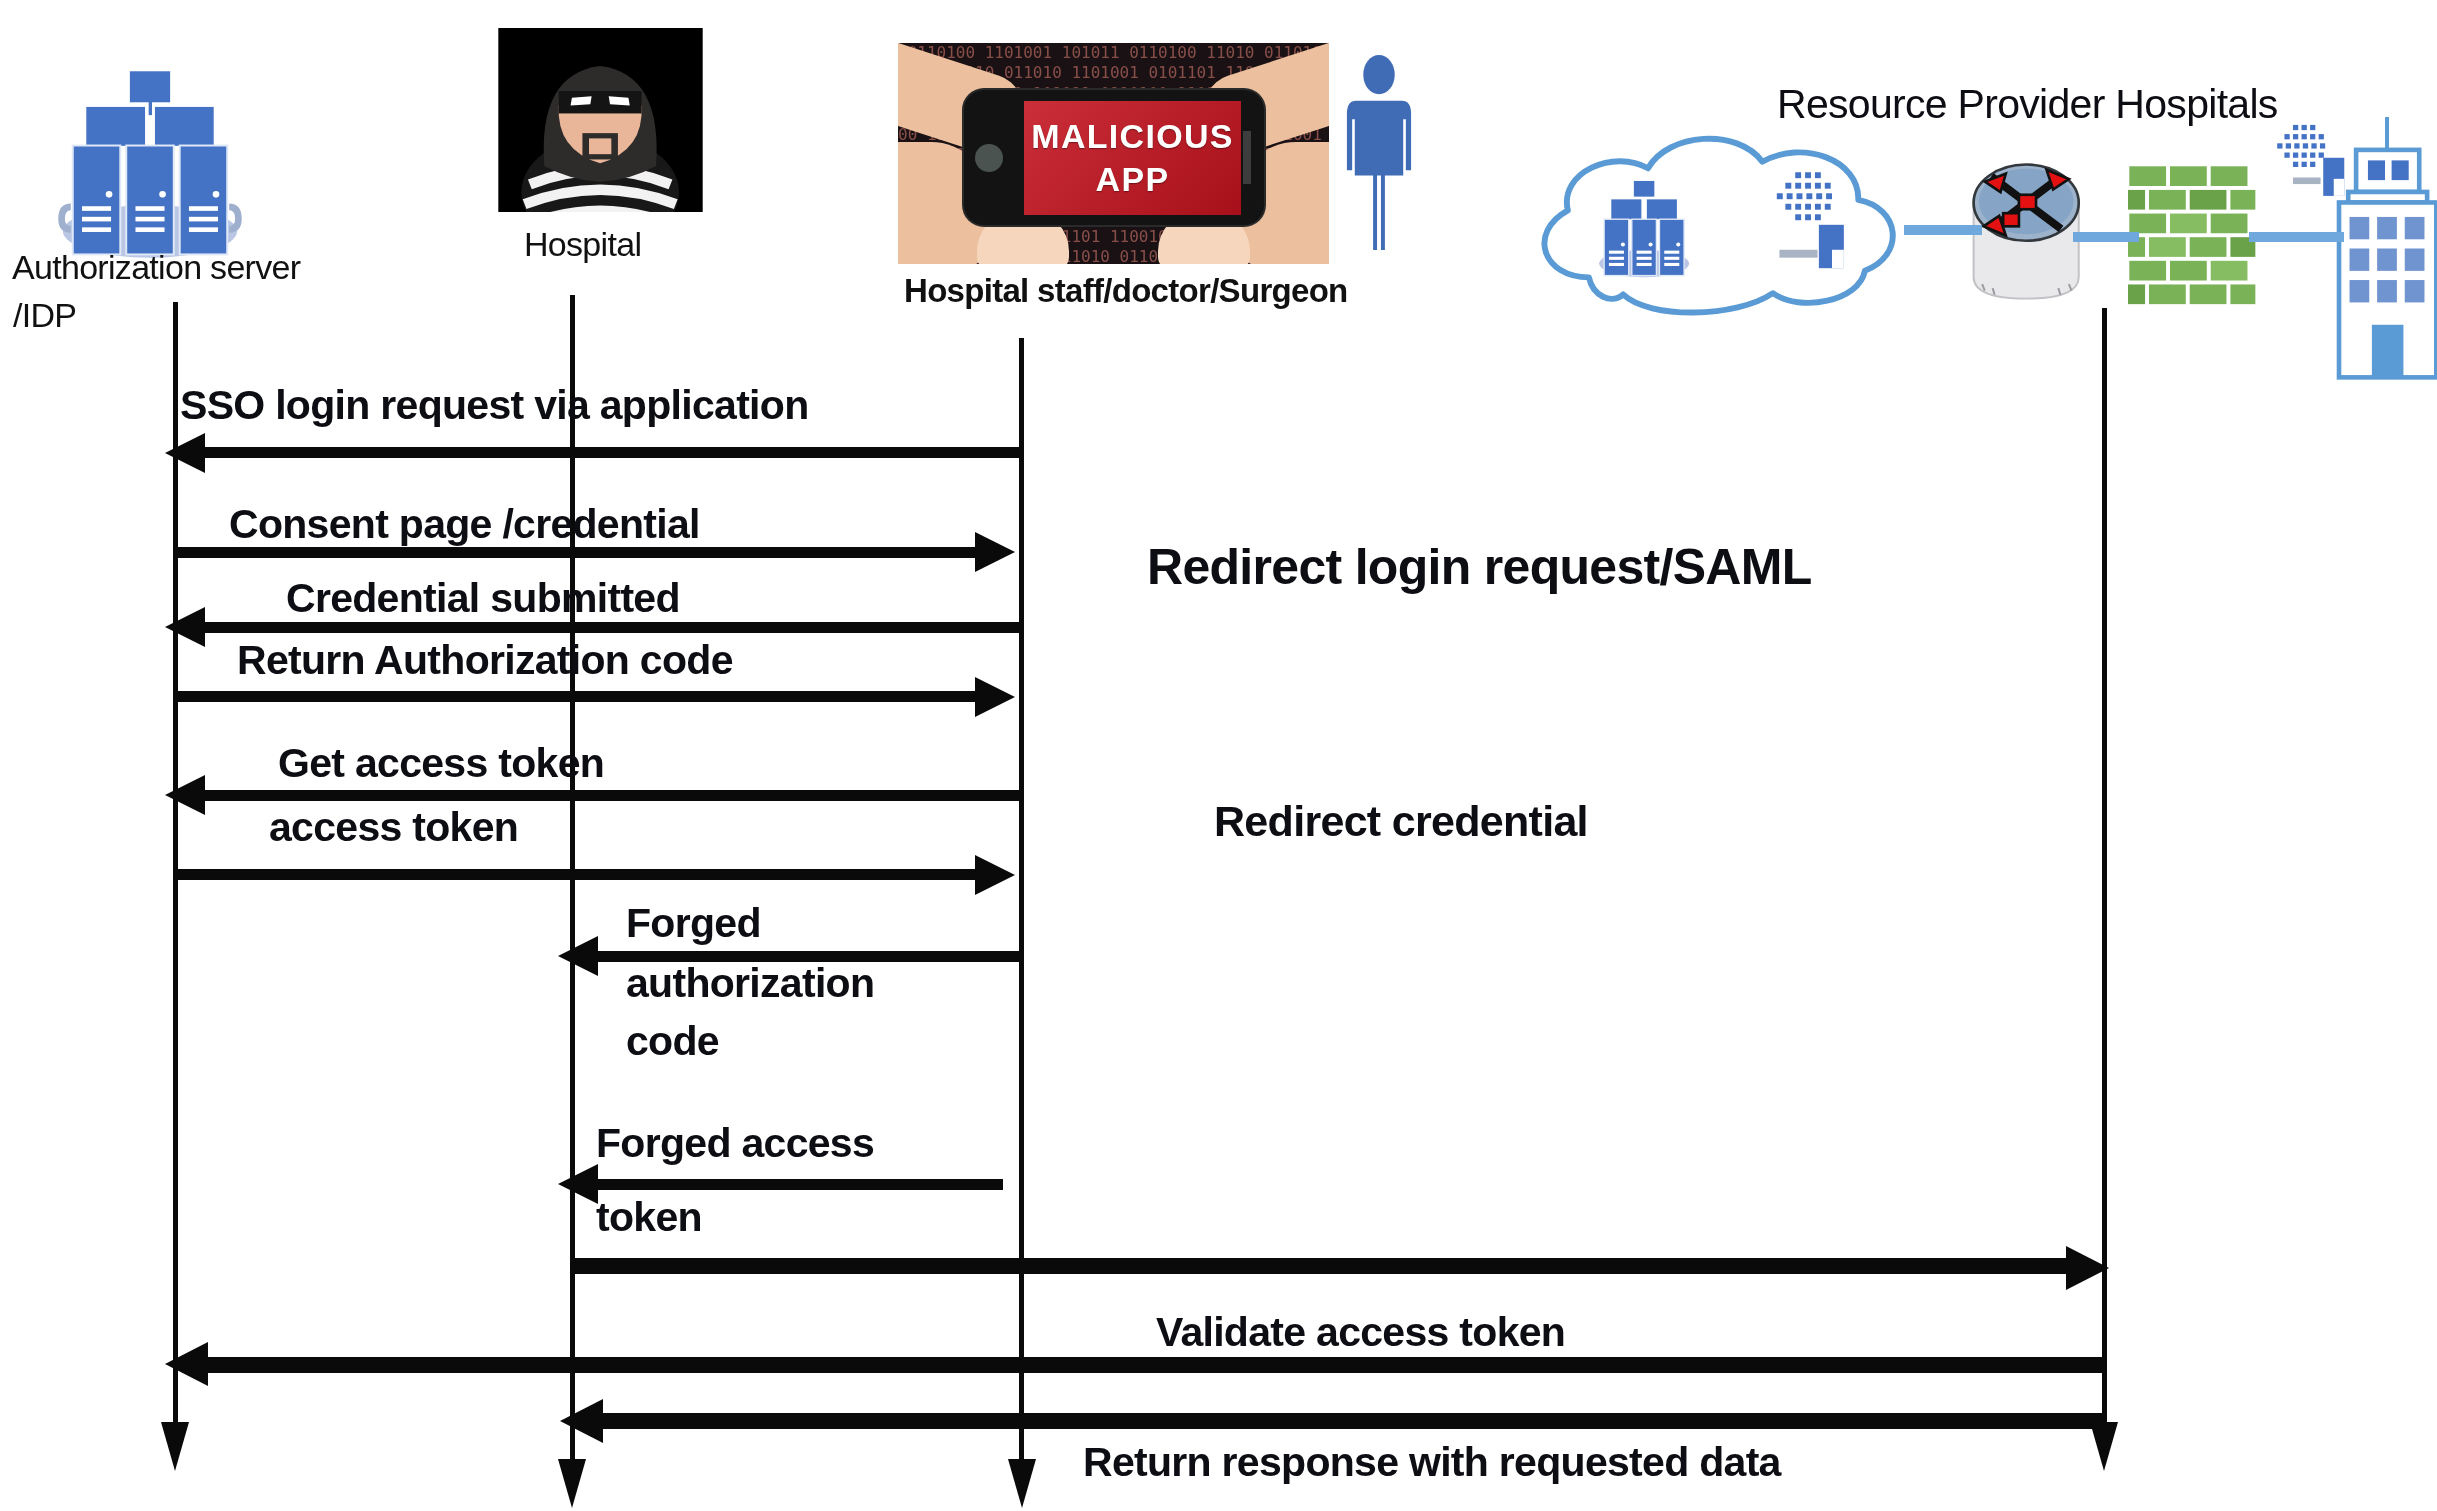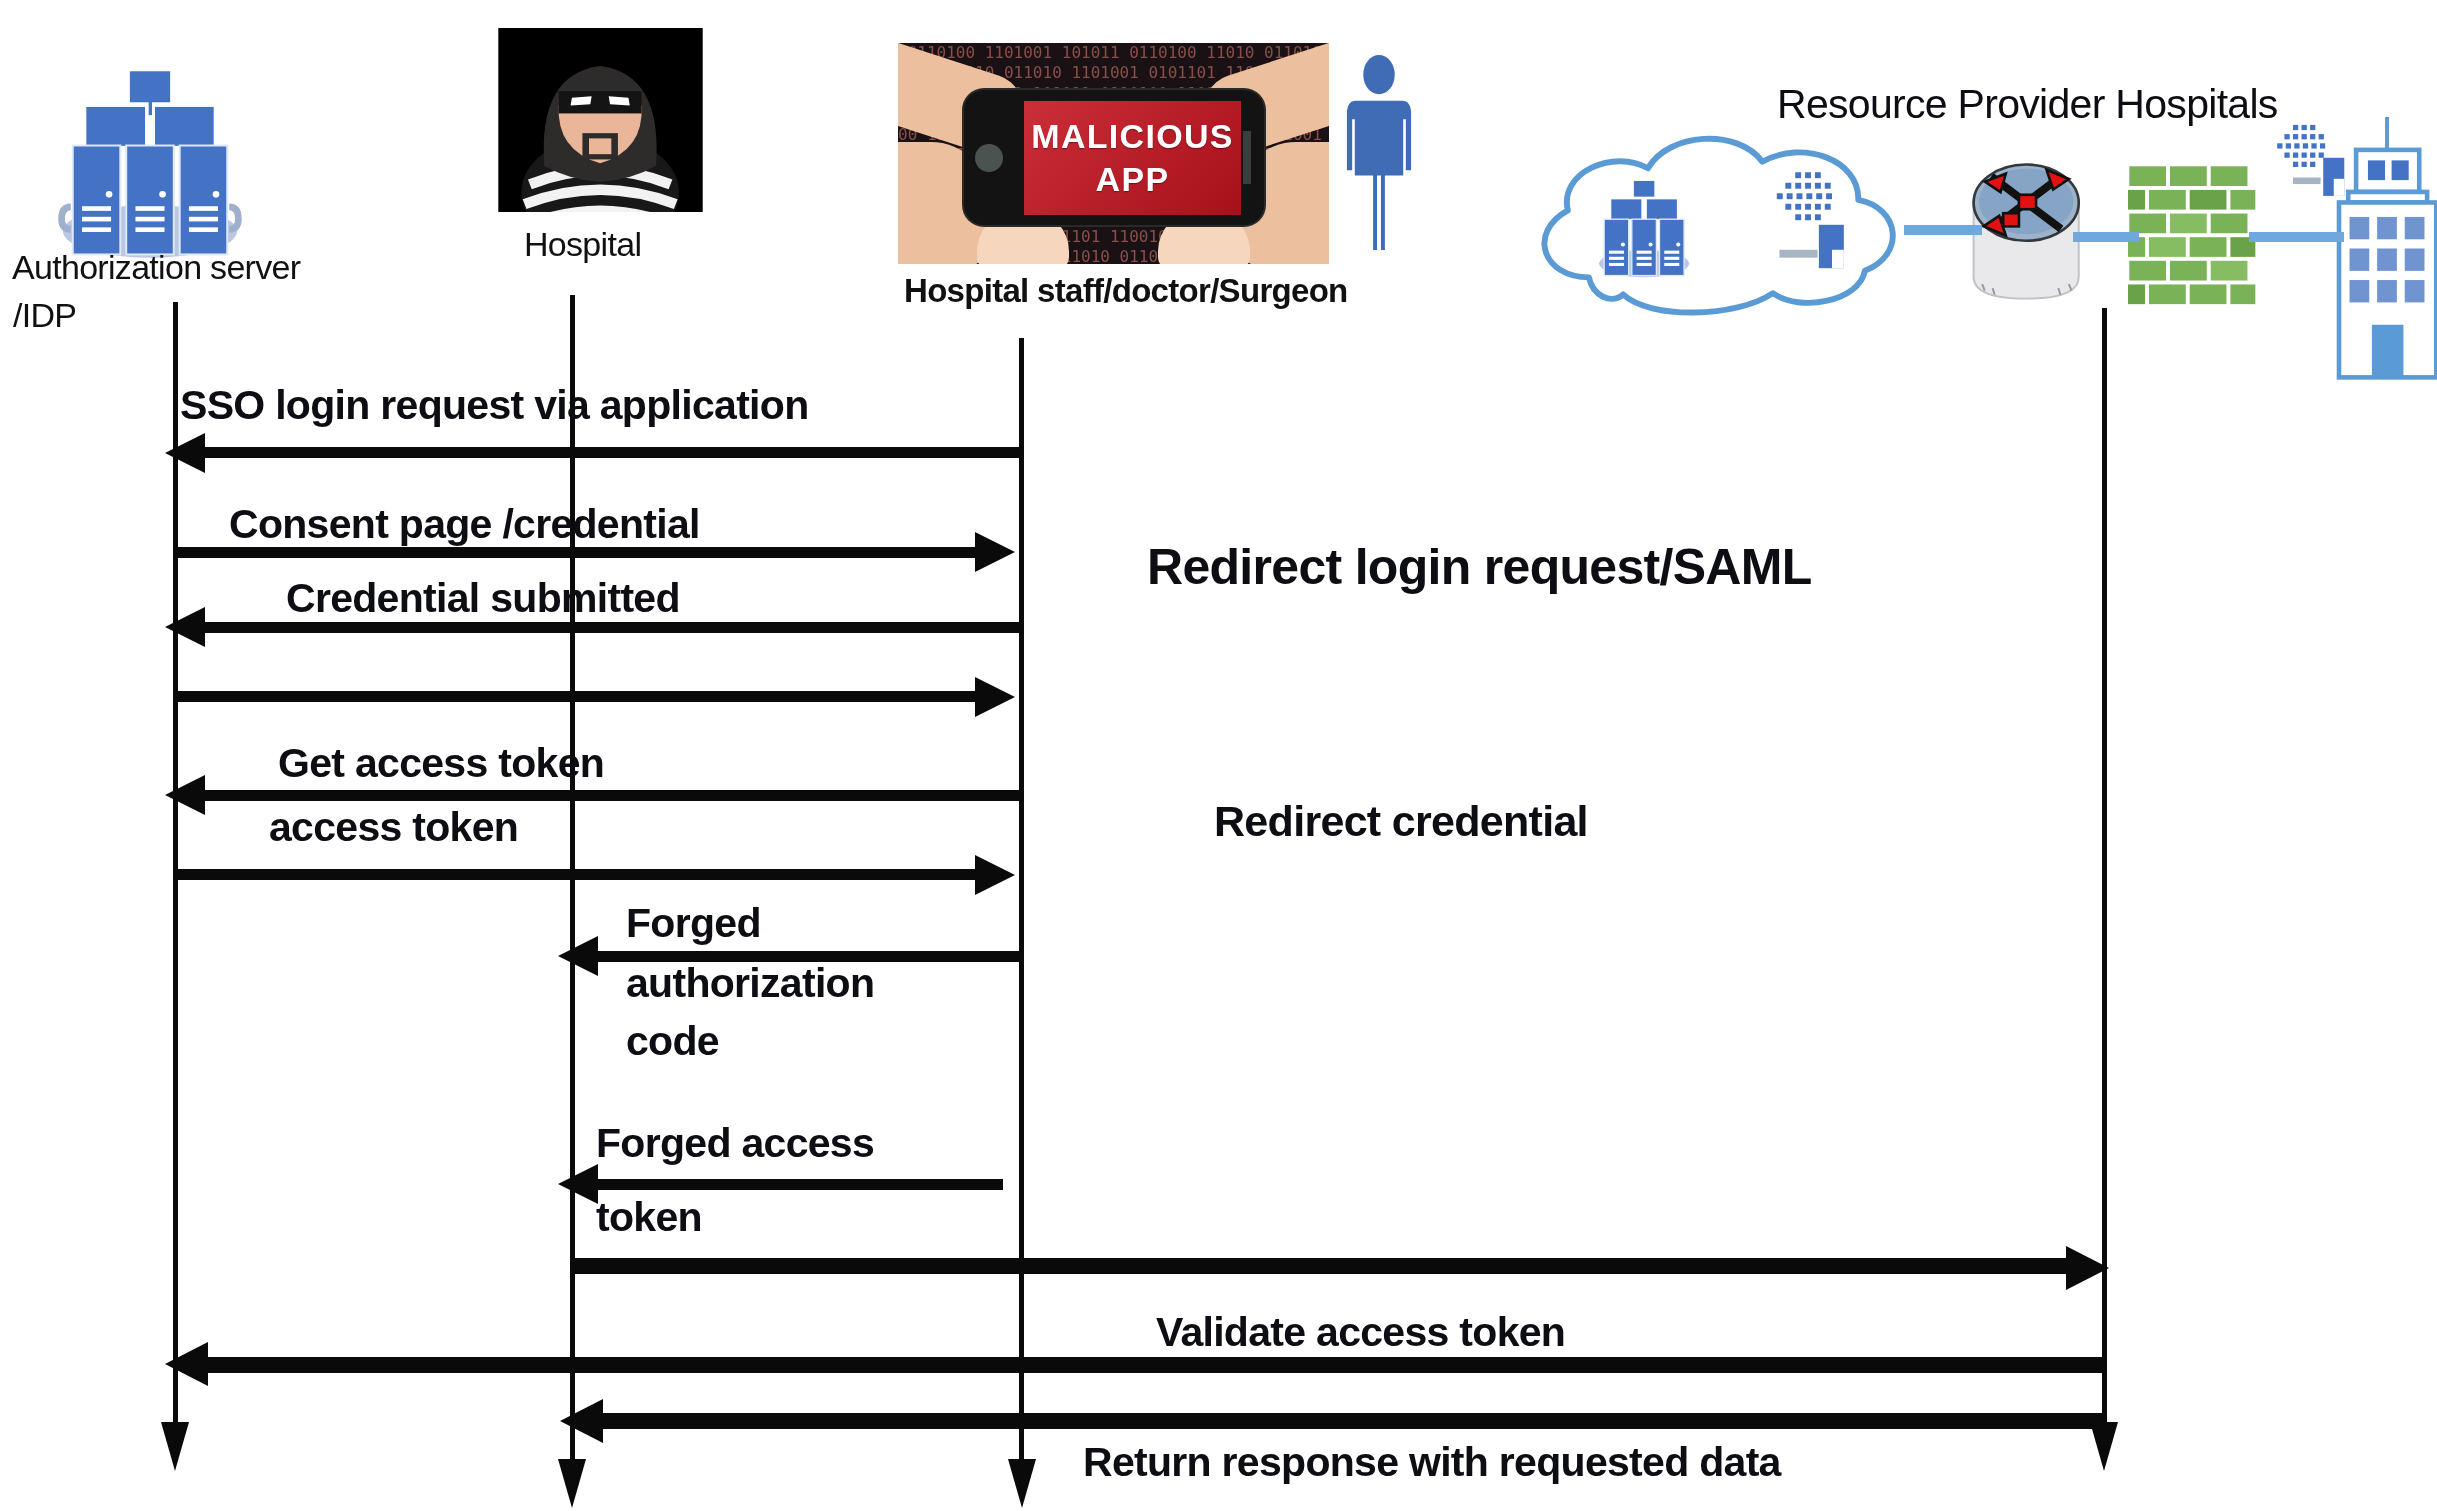--- a/index.html
+++ b/index.html
@@ -310,20 +310,21 @@
   <div class="head-left" style="left:165px;top:433px"></div>
 
   <div class="msg" style="left:229px;top:504px">Consent page /credential</div>
   <div class="h-line" style="left:175px;top:547px;width:801px"></div>
   <div class="head-right" style="left:975px;top:532px"></div>
 
   <div class="msg" style="left:286px;top:578px">Credential submitted</div>
   <div class="h-line" style="left:204px;top:622px;width:820px"></div>
   <div class="head-left" style="left:165px;top:607px"></div>
 
+  <div class="msg" style="left:237px;top:640px">Return Authorization code</div>
   <div class="h-line" style="left:175px;top:691px;width:801px"></div>
   <div class="head-right" style="left:975px;top:677px"></div>
 
   <div class="msg" style="left:278px;top:743px">Get access token</div>
   <div class="h-line" style="left:204px;top:790px;width:820px"></div>
   <div class="head-left" style="left:165px;top:775px"></div>
 
   <div class="msg" style="left:269px;top:807px">access token</div>
   <div class="h-line" style="left:175px;top:869px;width:801px"></div>
   <div class="head-right" style="left:975px;top:855px"></div>

